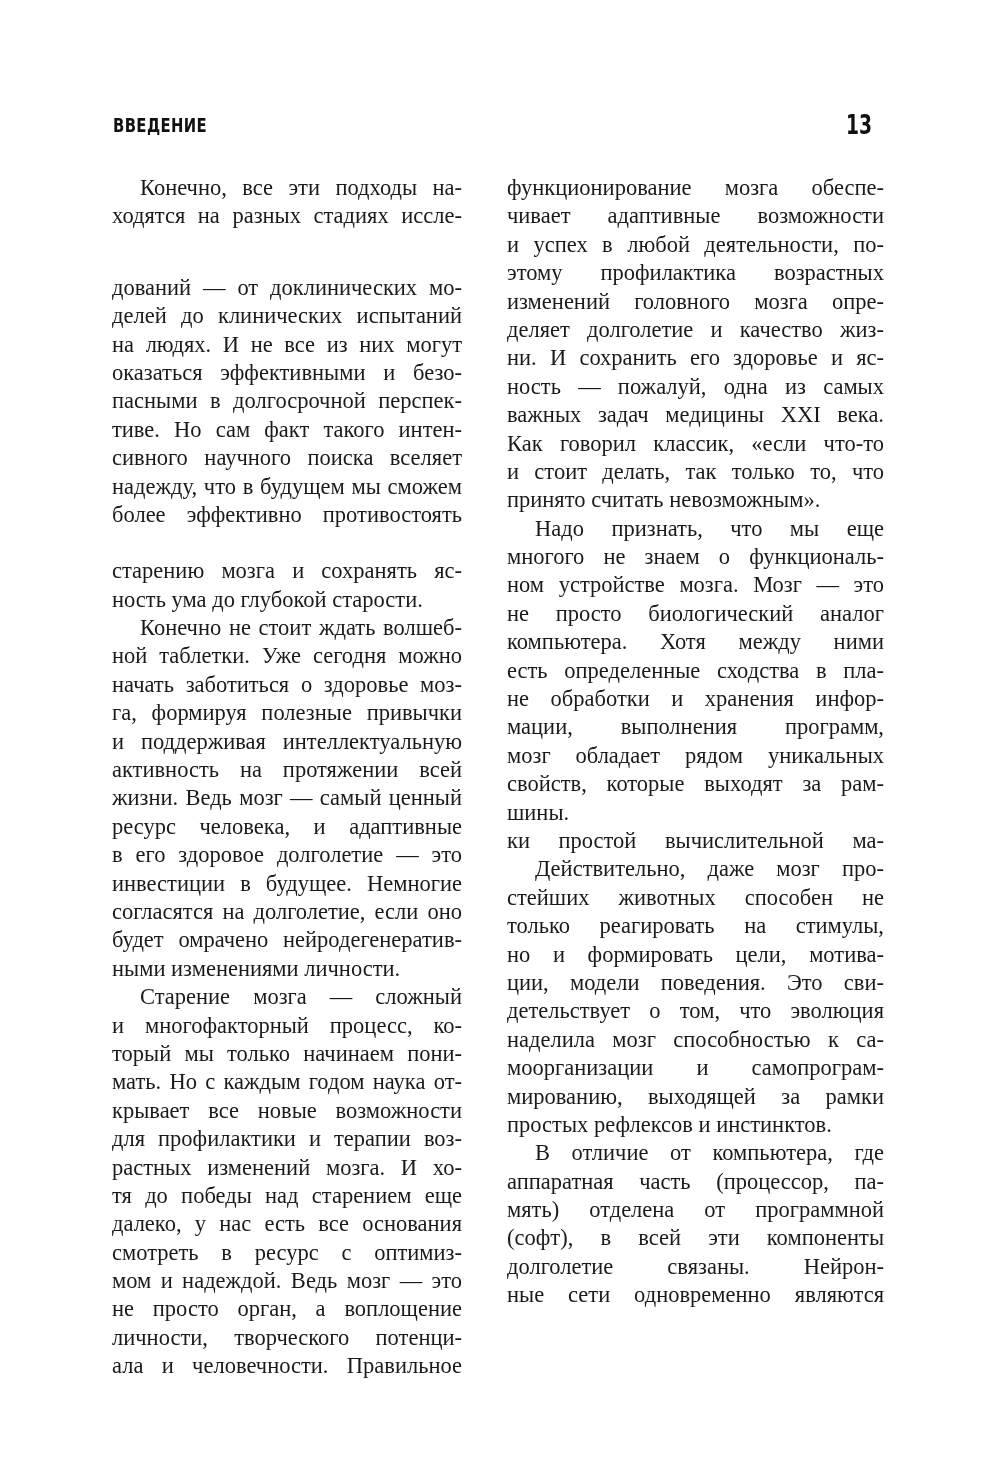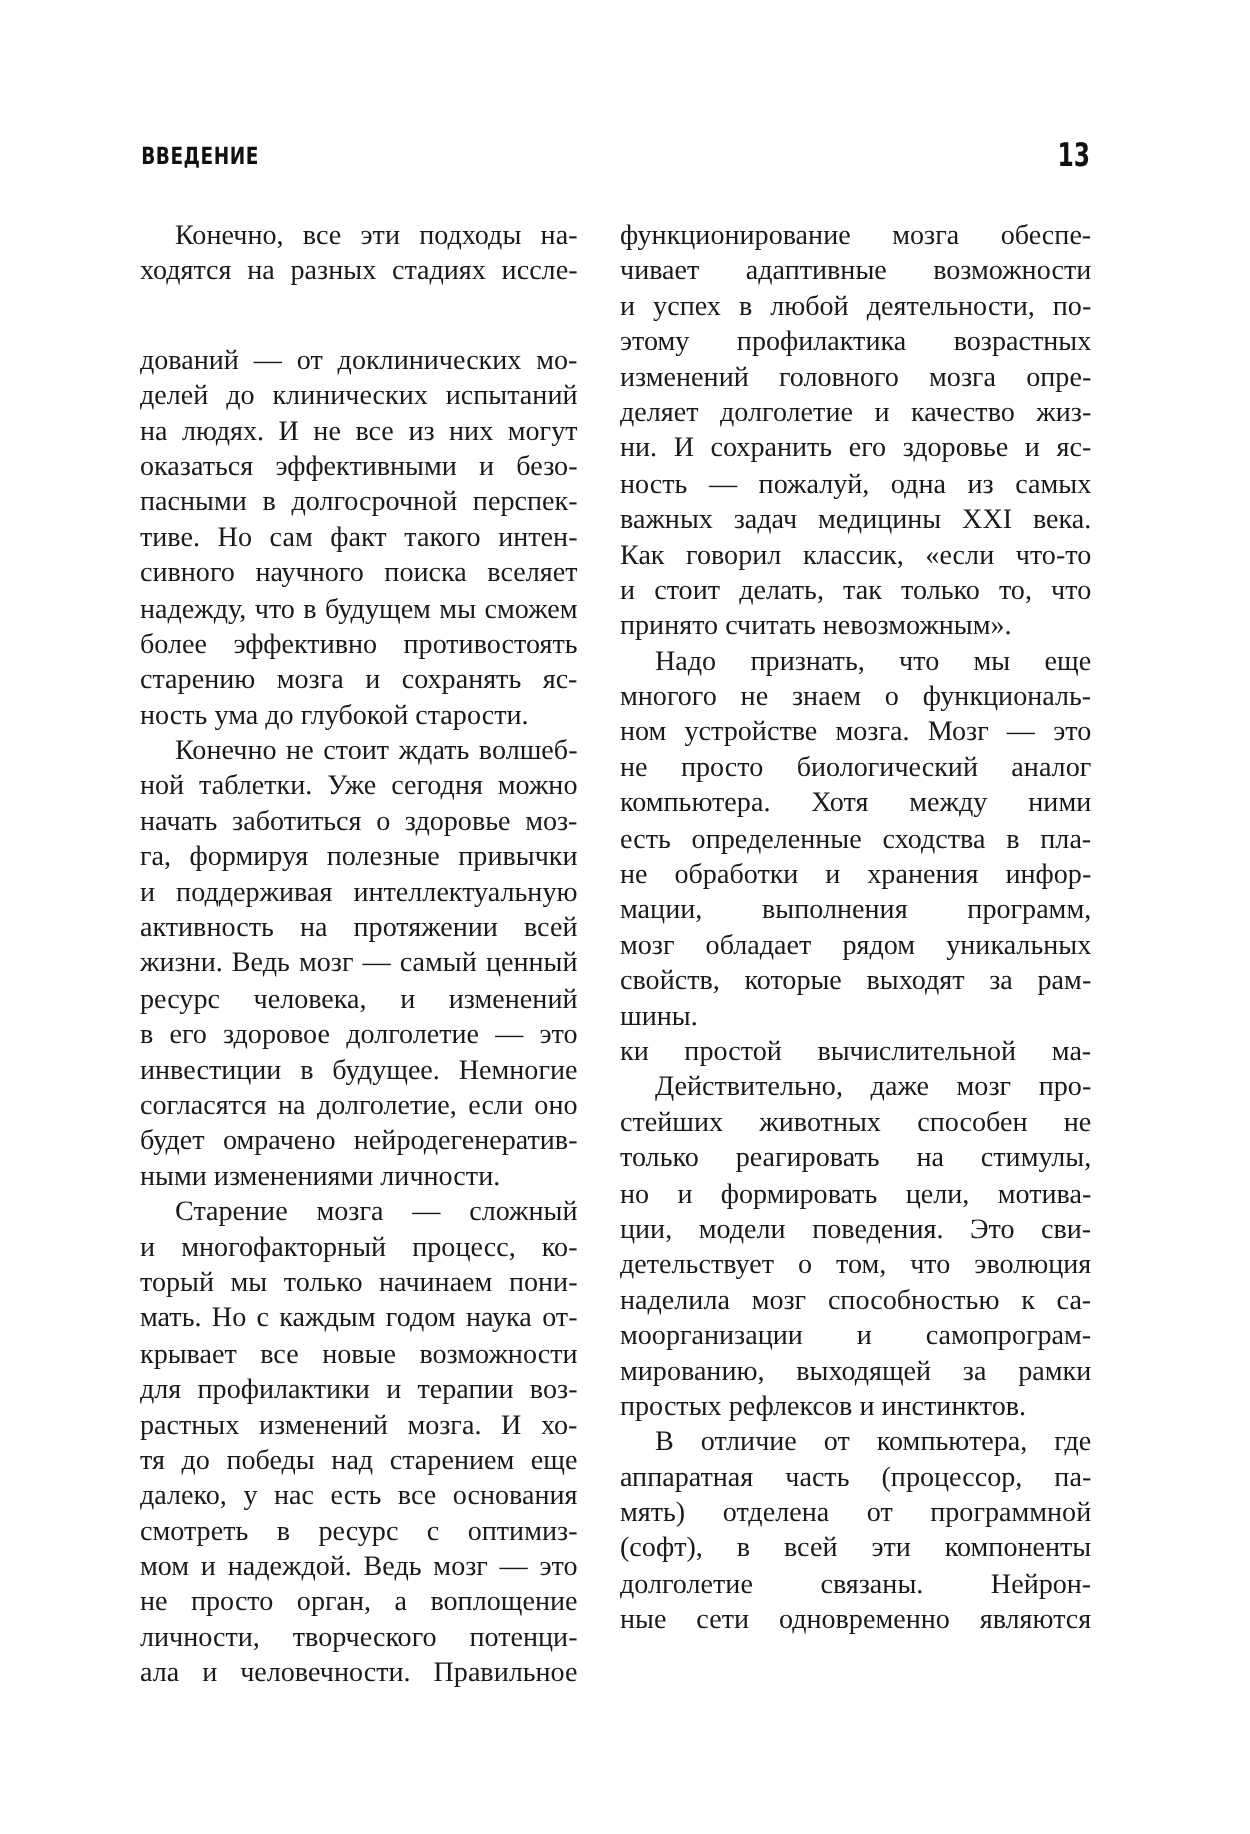--- a/index.html
+++ b/index.html
@@ -12,21 +12,21 @@
     transform: scaleX(0.78); transform-origin: left center;
   }
   .page-number {
     position: absolute; left: 846px; top: 110px;
     font-family: "DejaVu Sans", sans-serif; font-weight: bold;
     font-size: 26px; color: #111;
     transform: scaleX(0.72); transform-origin: left center;
   }
   .column { position: absolute; top: 174px; width: 350px; }
   .col-left { left: 112px; }
-  .col-right { left: 496px; width: 377px; }
+  .col-right { left: 507px; width: 377px; }
   .line {
     font-family: "Liberation Serif", serif;
     font-size: 22.5px; color: #1a1a1a;
     height: 28.4px; line-height: 28.4px;
     white-space: nowrap;
     text-align: justify; text-align-last: justify;
   }
   .line.last { text-align-last: left; }
 </style>
 </head>
@@ -41,30 +41,30 @@
       <div class="line" style="white-space: normal; overflow: hidden;">ходятся на разных стадиях иссле-</div>
       <div class="line" style="white-space: normal; overflow: hidden; margin-top: 43px;">дований — от доклинических мо-</div>
       <div class="line" style="white-space: normal; overflow: hidden;">делей до клинических испытаний</div>
       <div class="line" style="white-space: normal; overflow: hidden;">на людях. И не все из них могут</div>
       <div class="line" style="white-space: normal; overflow: hidden;">оказаться эффективными и безо-</div>
       <div class="line" style="white-space: normal; overflow: hidden;">пасными в долгосрочной перспек-</div>
       <div class="line" style="white-space: normal; overflow: hidden;">тиве. Но сам факт такого интен-</div>
       <div class="line" style="white-space: normal; overflow: hidden;">сивного научного поиска вселяет</div>
       <div class="line" style="white-space: normal; overflow: hidden;">надежду, что в будущем мы сможем</div>
       <div class="line" style="white-space: normal; overflow: hidden;">более эффективно противостоять</div>
-      <div class="line" style="white-space: normal; overflow: hidden;">старению мозга и сохранять яс-</div>
+      <div class="line" style="white-space: normal; overflow: hidden; margin-top: 28px;">старению мозга и сохранять яс-</div>
       <div class="line last">ность ума до глубокой старости.</div>
       <div class="line" style="padding-left: 28px; white-space: normal; overflow: hidden;">Конечно не стоит ждать волшеб-</div>
       <div class="line" style="white-space: normal; overflow: hidden;">ной таблетки. Уже сегодня можно</div>
       <div class="line" style="white-space: normal; overflow: hidden;">начать заботиться о здоровье моз-</div>
       <div class="line" style="white-space: normal; overflow: hidden;">га, формируя полезные привычки</div>
       <div class="line" style="white-space: normal; overflow: hidden;">и поддерживая интеллектуальную</div>
       <div class="line" style="white-space: normal; overflow: hidden;">активность на протяжении всей</div>
       <div class="line" style="white-space: normal; overflow: hidden;">жизни. Ведь мозг — самый ценный</div>
-      <div class="line" style="white-space: normal; overflow: hidden;">ресурс человека, и изменений</div>
+      <div class="line" style="white-space: normal; overflow: hidden;">ресурс человека, и адаптивные</div>
       <div class="line" style="white-space: normal; overflow: hidden;">в его здоровое долголетие — это</div>
       <div class="line" style="white-space: normal; overflow: hidden;">инвестиции в будущее. Немногие</div>
       <div class="line" style="white-space: normal; overflow: hidden;">согласятся на долголетие, если оно</div>
       <div class="line" style="white-space: normal; overflow: hidden;">будет омрачено нейродегенератив-</div>
       <div class="line last">ными изменениями личности.</div>
       <div class="line" style="padding-left: 28px; white-space: normal; overflow: hidden;">Старение мозга — сложный</div>
       <div class="line" style="white-space: normal; overflow: hidden;">и многофакторный процесс, ко-</div>
       <div class="line" style="white-space: normal; overflow: hidden;">торый мы только начинаем пони-</div>
       <div class="line" style="white-space: normal; overflow: hidden;">мать. Но с каждым годом наука от-</div>
       <div class="line" style="white-space: normal; overflow: hidden;">крывает все новые возможности</div>

